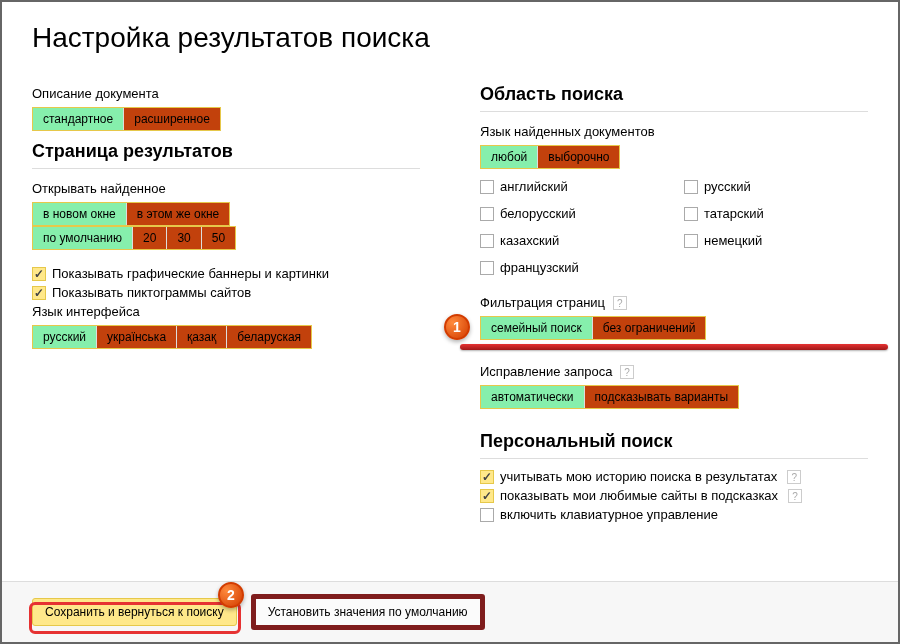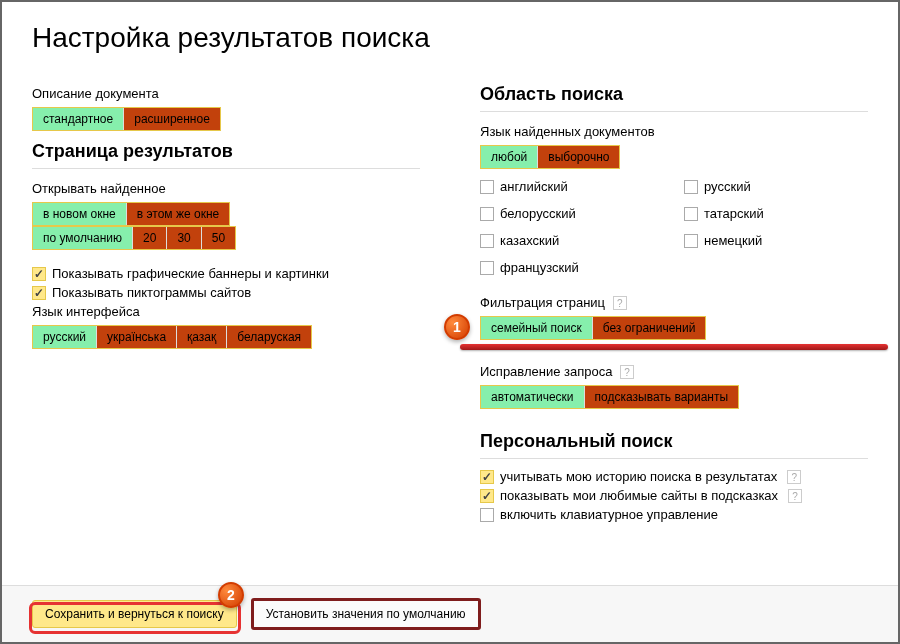--- a/index.html
+++ b/index.html
@@ -100,21 +100,21 @@
     background: #f7f7f7;
     border-top: 1px solid #ddd;
     padding: 12px 30px;
     display: flex;
     gap: 14px;
     align-items: center;
   }
   .btn {
     padding: 6px 12px;
     font-size: 12px;
-    border: 3px solid #7f1d1d;
+    border: 5px solid #7f1d1d;
     background: #fbfbfb;
     border-radius: 3px;
     cursor: pointer;
   }
   .btn.primary {
     background: #ffe88a;
     border: 1px solid #e6c84a;
   }
   .save-ring {
     position: absolute;

